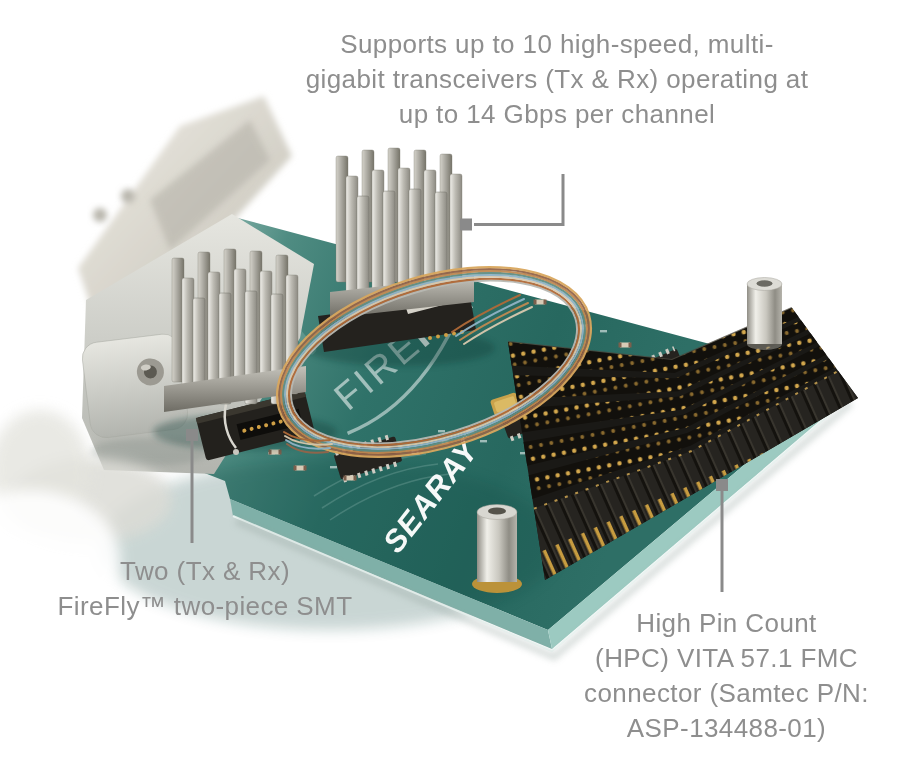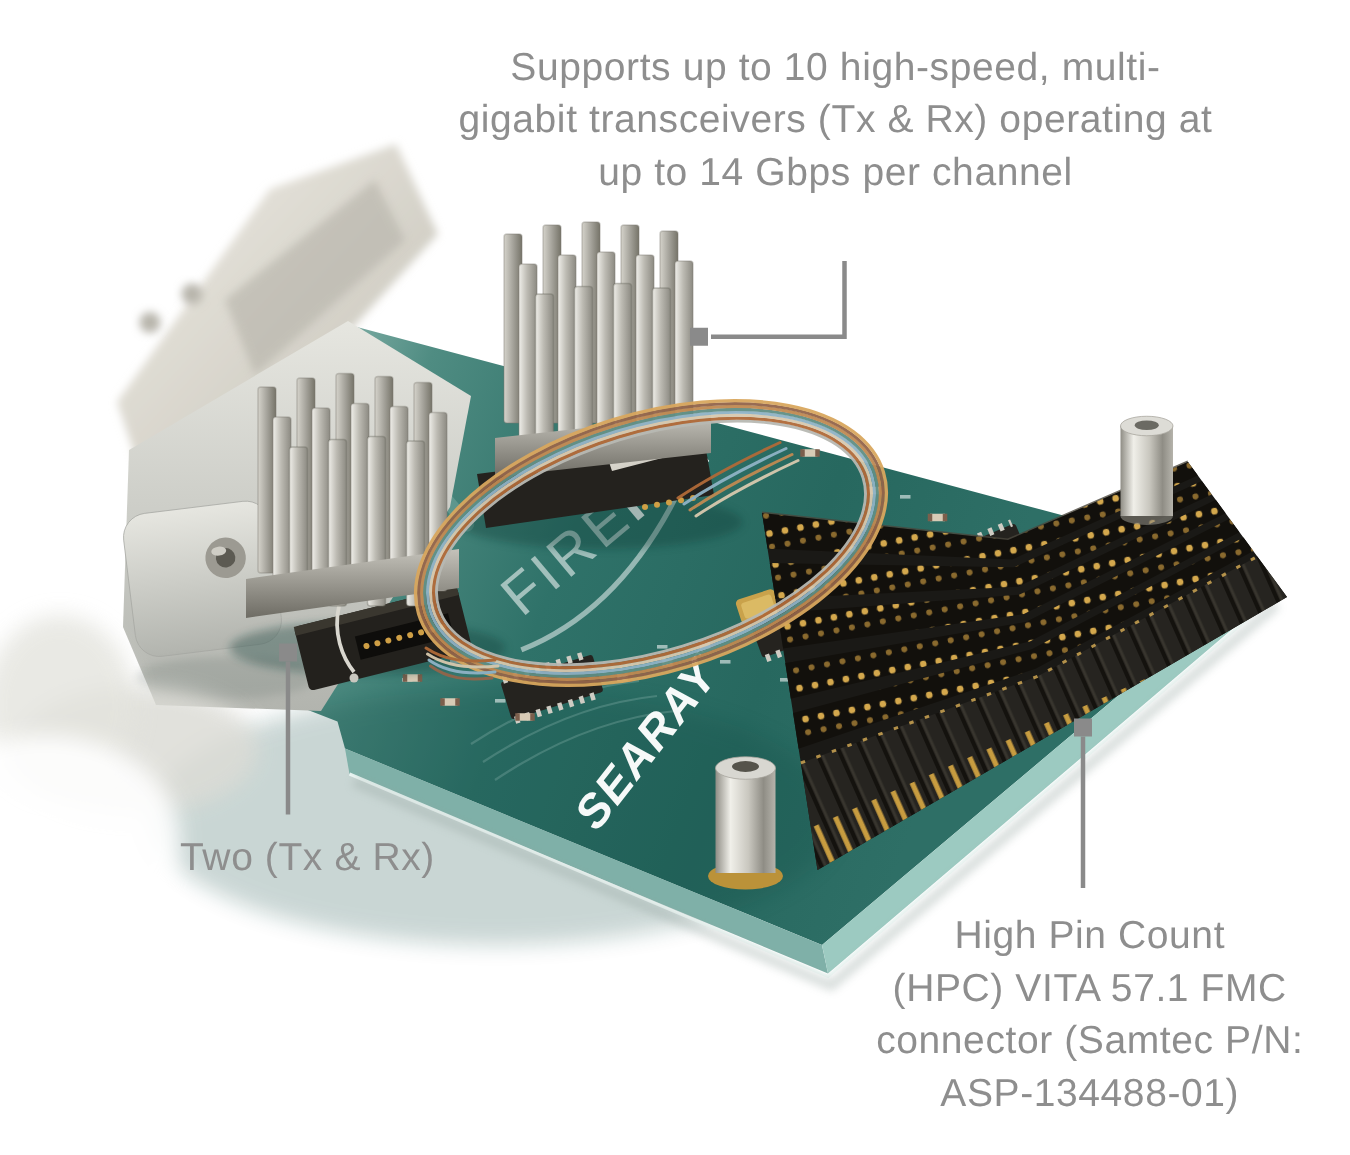--- a/index.html
+++ b/index.html
@@ -368,20 +368,21 @@
 </svg>
 
 <div class="callout co-top">
   <div class="line">Supports up to 10 high-speed, multi-</div>
   <div class="line">gigabit transceivers (Tx &amp; Rx) operating at</div>
   <div class="line">up to 14 Gbps per channel</div>
 </div>
 
 <div class="callout co-left">
   <div class="line">Two (Tx &amp; Rx)</div>
+  <div class="line">FireFly™ two-piece SMT</div>
 </div>
 
 <div class="callout co-right">
   <div class="line">High Pin Count</div>
   <div class="line">(HPC) VITA 57.1 FMC</div>
   <div class="line">connector (Samtec P/N:</div>
   <div class="line">ASP-134488-01)</div>
 </div>
 
 </div>

